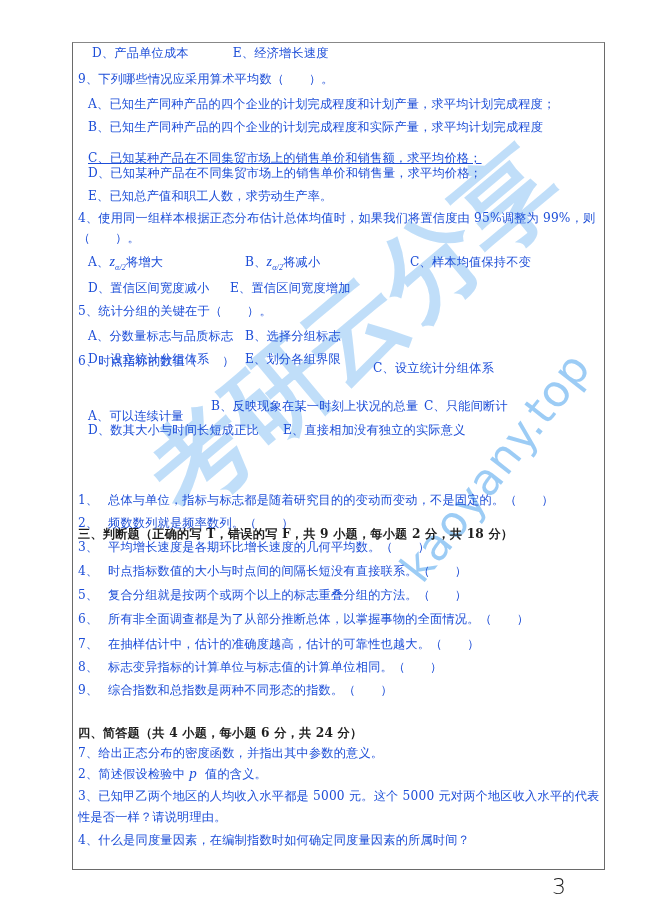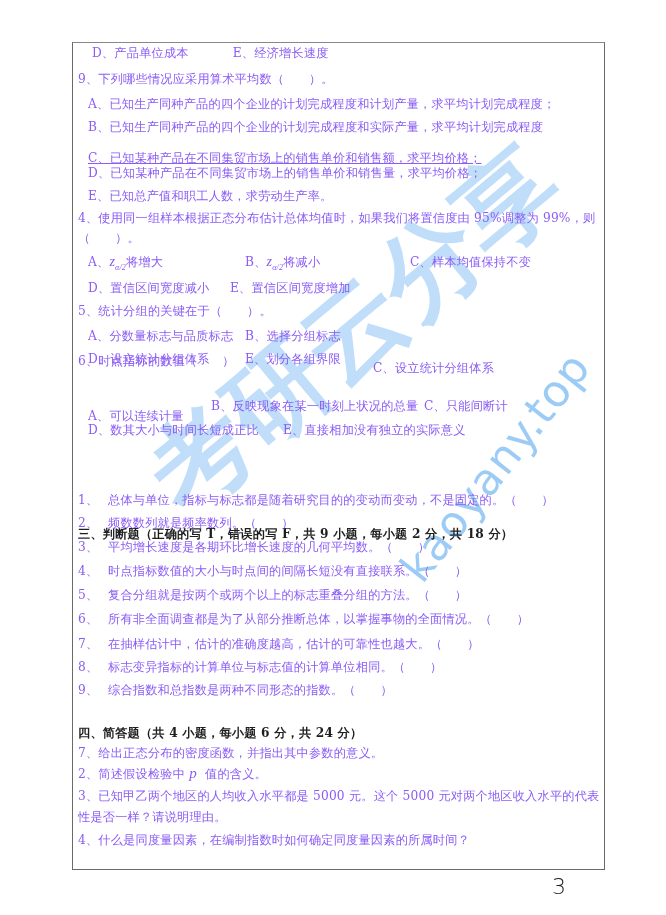--- a/index.html
+++ b/index.html
@@ -6,21 +6,21 @@
   body {
     width: 666px; height: 915px; background: #ffffff; position: relative; overflow: hidden;
     font-family: "DejaVu Serif", "Liberation Serif", serif; color: #2a2a2a;
   }
   .frame {
     position: absolute; left: 72px; top: 42px; width: 533px; height: 828px;
     border: 1px solid #6a6a6a; border-top-color: #888; box-sizing: border-box;
   }
   .line {
     position: absolute; font-size: 12.2px; line-height: 16px; white-space: nowrap;
-    letter-spacing: 0.2px; color: #8b5cf6;
+    letter-spacing: 0.2px; color: #1d4ed8;
   }
   .ind { left: 88px; }
   .q { left: 78px; }
   .bold { font-weight: bold; color: #1e1e1e; }
   .z { font-style: italic; font-family: "Liberation Serif", serif; font-size: 14px; }
   .z sub { font-size: 8px; font-style: italic; }
   .p { font-style: italic; font-family: "Liberation Serif", serif; font-size: 15px; }
   .num { display: inline-block; width: 30px; }
   .pagenum {
     position: absolute; left: 552px; top: 874px; font-size: 22px; color: #222;

